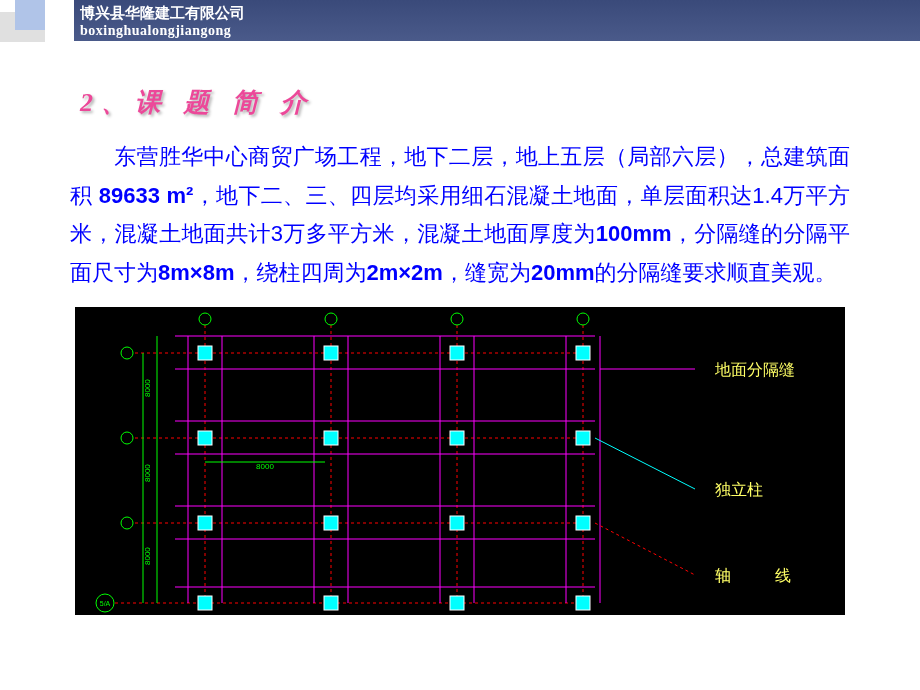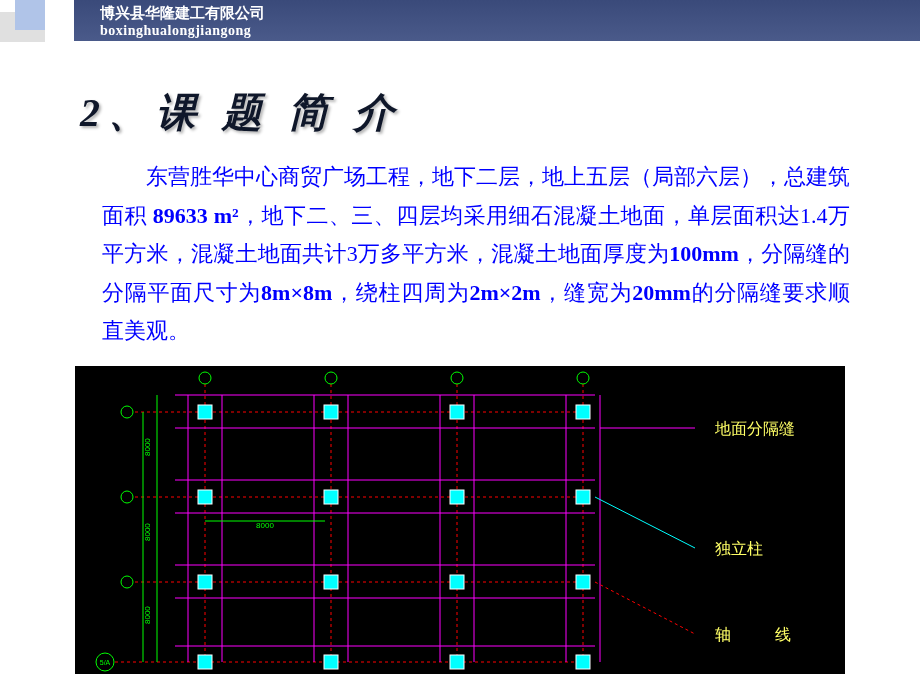--- a/index.html
+++ b/index.html
@@ -10,21 +10,21 @@
     body {
       width: 920px;
       height: 690px;
       background: #ffffff;
       font-family: "Microsoft YaHei", "SimSun", sans-serif;
       overflow: hidden;
     }
     .header {
       background: linear-gradient(to bottom, #3a4a7a, #4a5a8a);
       color: #ffffff;
-      padding: 4px 10px 2px 26px;
+      padding: 4px 10px 2px 6px;
       font-size: 14px;
       position: relative;
       margin-left: 74px;
     }
     .header-cn {
       font-weight: bold;
       font-size: 15px;
     }
     .header-en {
       font-family: "Times New Roman", serif;
@@ -54,37 +54,36 @@
       width: 45px;
       height: 30px;
       background: #d8d8d8;
       opacity: 0.8;
     }
     .title-section {
       margin-top: 20px;
       padding: 0 80px;
     }
     .title {
-      font-size: 40px;
-      color: #0f172a;
+      font-size: 26px;
+      color: #ec4899;
       font-weight: bold;
       letter-spacing: 8px;
       text-shadow: 2px 2px 3px rgba(0,0,0,0.3);
       font-style: italic;
       font-family: "KaiTi", "SimSun", serif;
       margin-top: 44px;
     }
     .content {
       padding: 18px 70px 10px 70px;
       font-size: 22px;
       line-height: 1.75;
       color: #0000ff;
       text-align: justify;
-      font-family: Liberation Serif, serif;
-      margin-left: 32px;
+      font-family: Liberation Sans, sans-serif;
     }
     .content-indent {
       text-indent: 2em;
     }
     .highlight {
       font-weight: bold;
     }
     .diagram-container {
       margin: 5px 75px 10px 75px;
       background: #000000;

